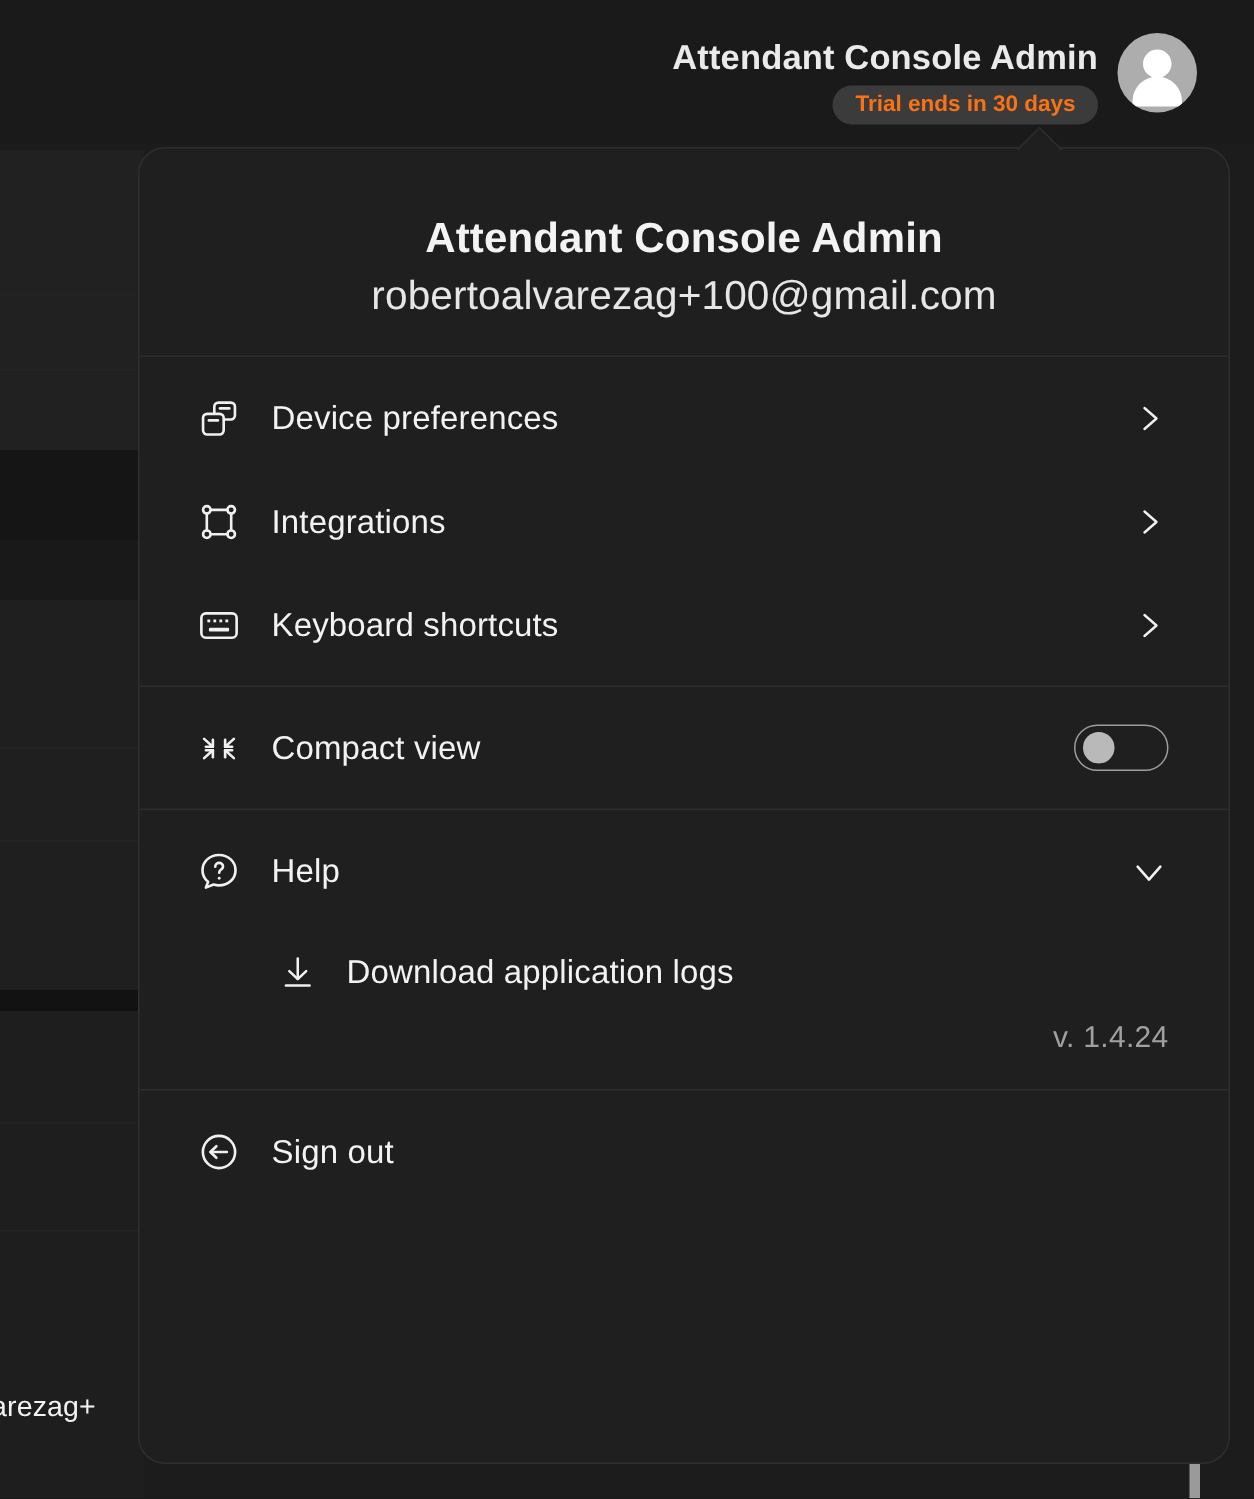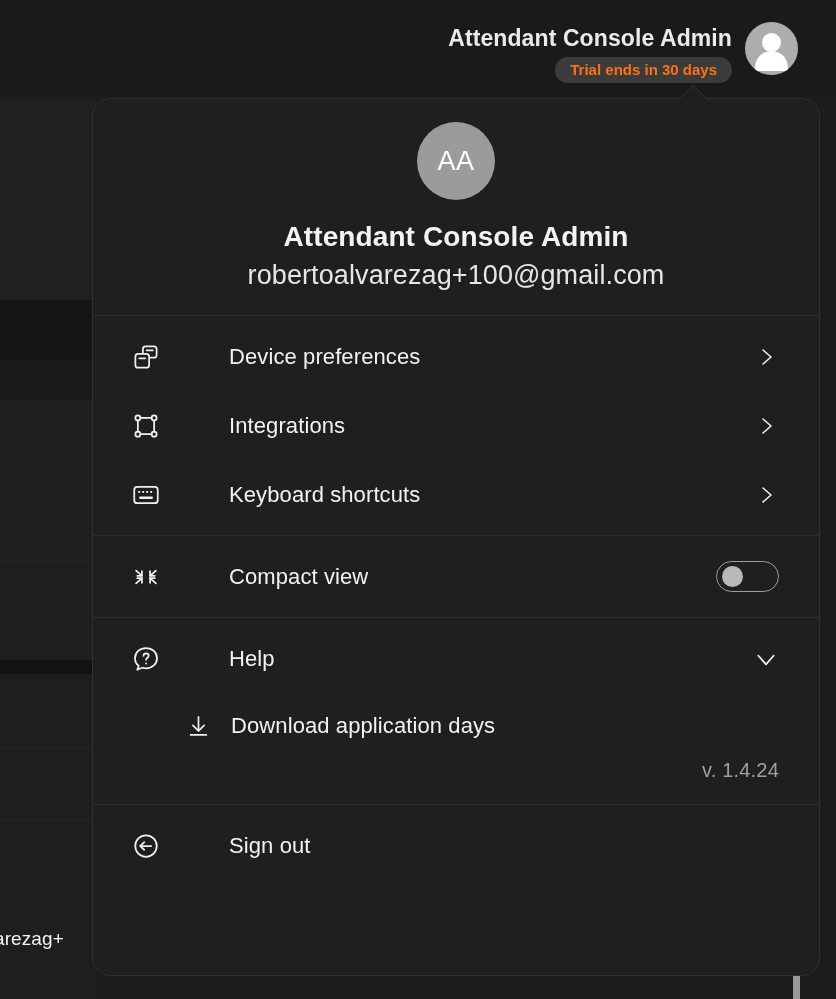--- a/index.html
+++ b/index.html
@@ -212,21 +212,20 @@
 
   
   .section { padding: 6px 0; }
 
   .row {
     display: flex;
     align-items: center;
     height: 69px;
     padding: 0 40px 0 36px;
     cursor: pointer;
-    gap: 48px;
   }
 
   .row-icon {
     width: 34px;
     height: 34px;
     flex: 0 0 auto;
     display: flex;
     align-items: center;
     justify-content: center;
     color: #f0f0f0;
@@ -339,21 +338,20 @@
     </div>
   </div>
 
   <div class="popup-caret">
       <i></i>
     </div>
 
   <div class="popup">
 
     <div class="profile">
-      <div class="profile-avatar">AA</div>
       <div class="profile-name">Attendant Console Admin</div>
       <div class="profile-email">robertoalvarezag+100@gmail.com</div>
     </div>
 
     <div class="divider"></div>
 
     <div class="section">
 
       <div class="row">
         <span class="row-icon">
@@ -457,21 +455,21 @@
       </div>
 
       <div class="sub-row">
         <span class="sub-icon">
           <svg width="27" height="27" viewBox="0 0 24 24" fill="none" stroke="currentColor" stroke-width="1.5" stroke-linecap="round" stroke-linejoin="round">
             <line x1="12" y1="3.5" x2="12" y2="15.5"></line>
             <polyline points="7,11 12,15.8 17,11"></polyline>
             <line x1="5" y1="19.5" x2="19" y2="19.5"></line>
           </svg>
         </span>
-        <span class="sub-label">Download application days</span>
+        <span class="sub-label">Download application logs</span>
       </div>
 
       <div class="version">v. 1.4.24</div>
     </div>
 
     <div class="divider"></div>
 
     <div class="section">
       <div class="row">
         <span class="row-icon">

